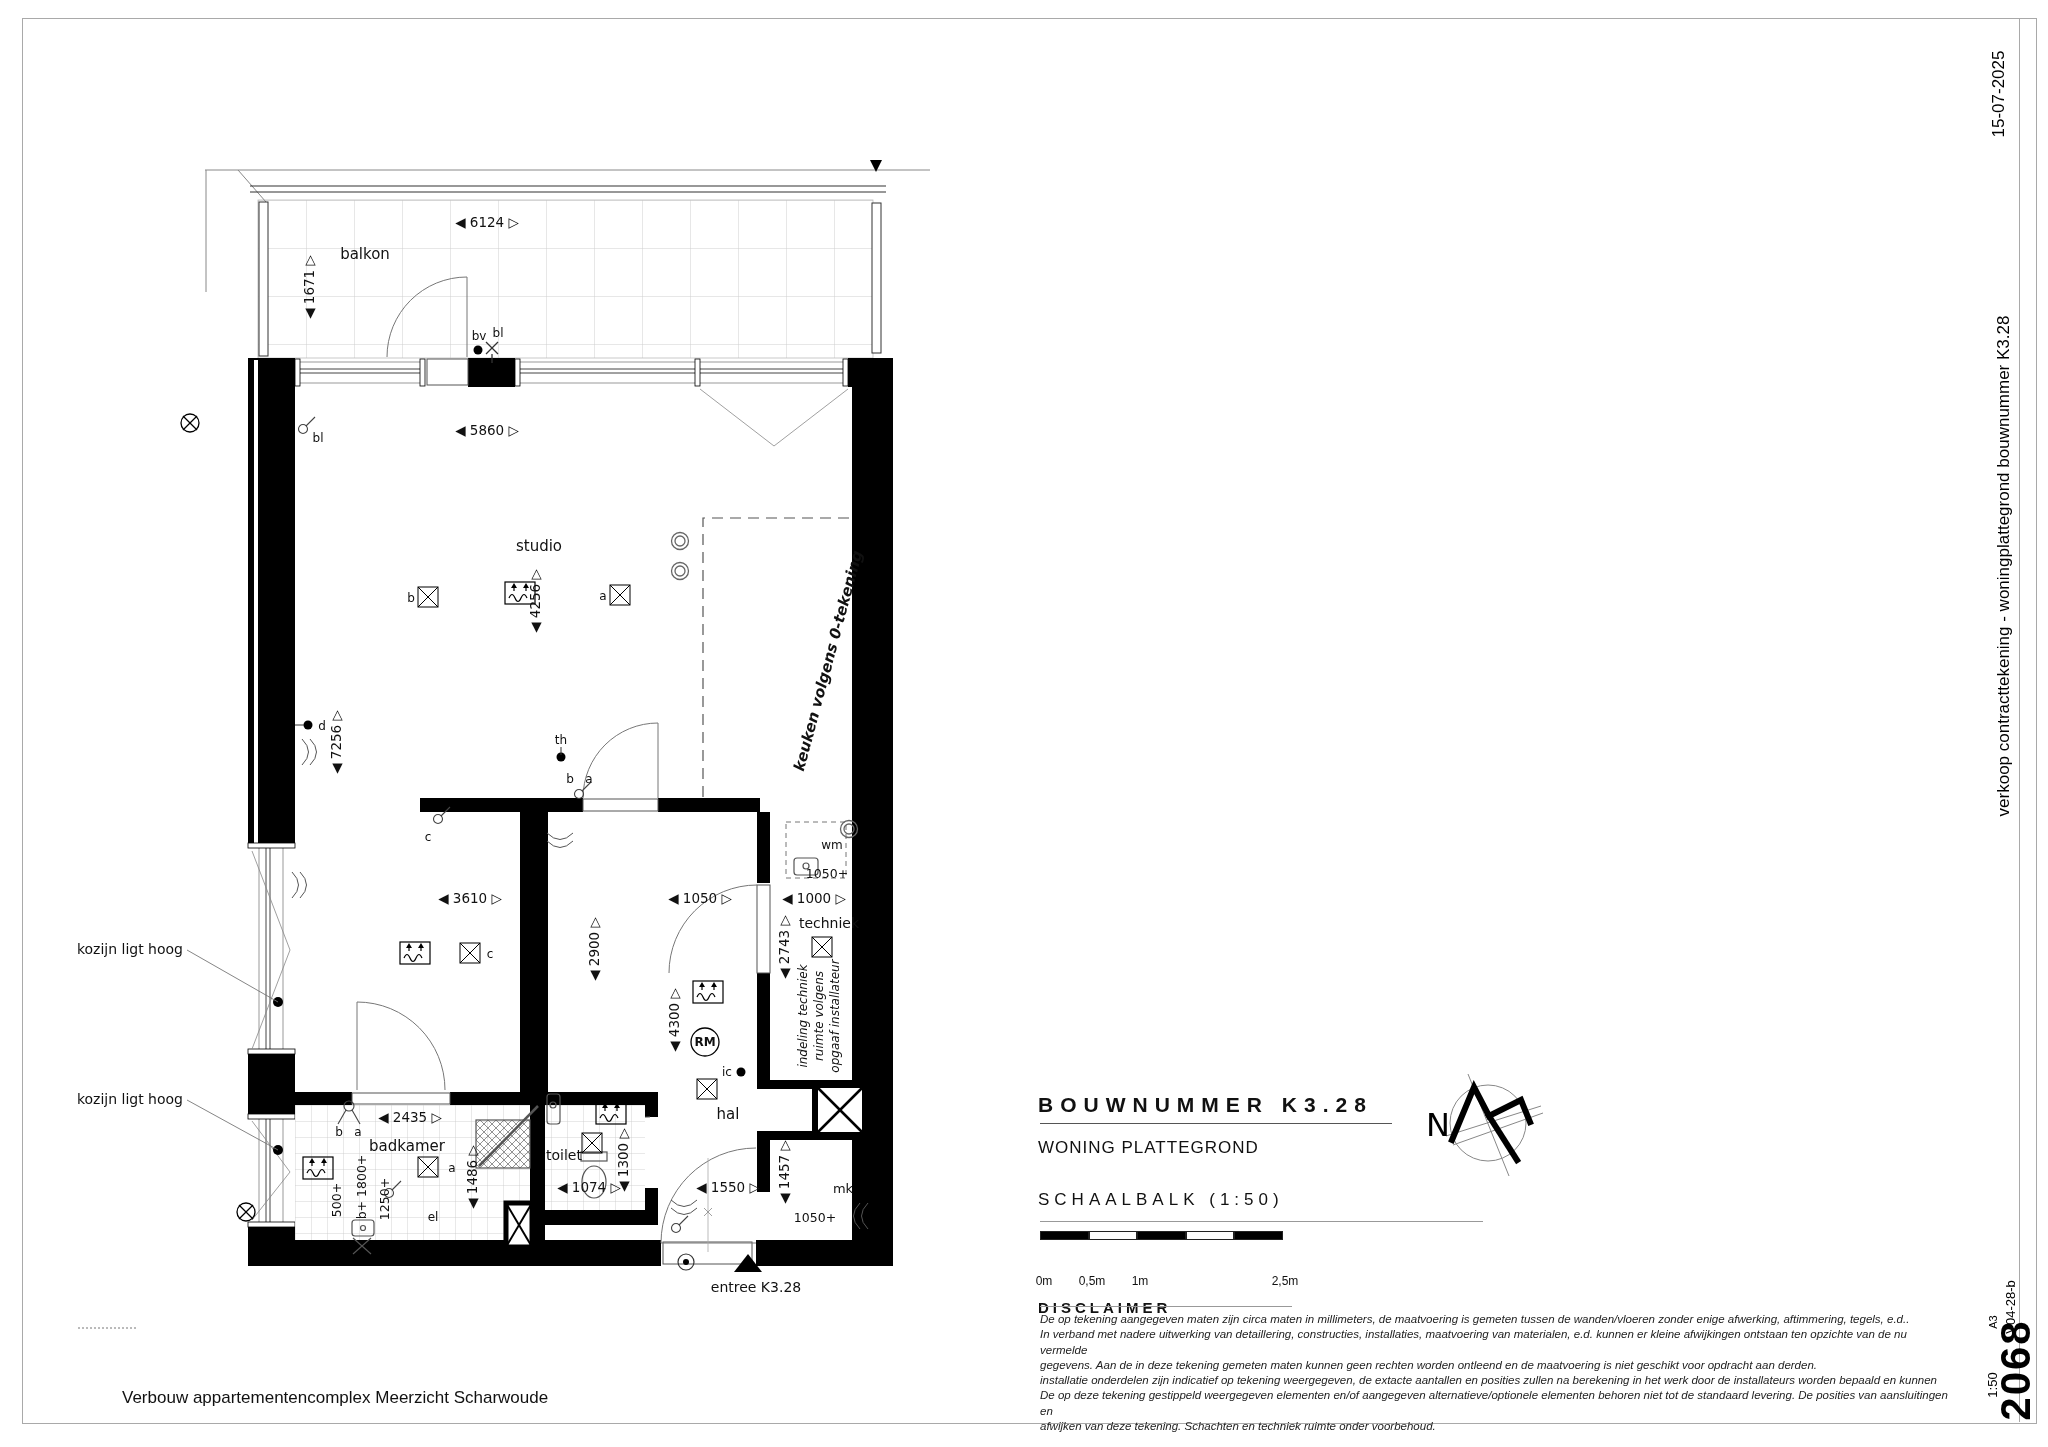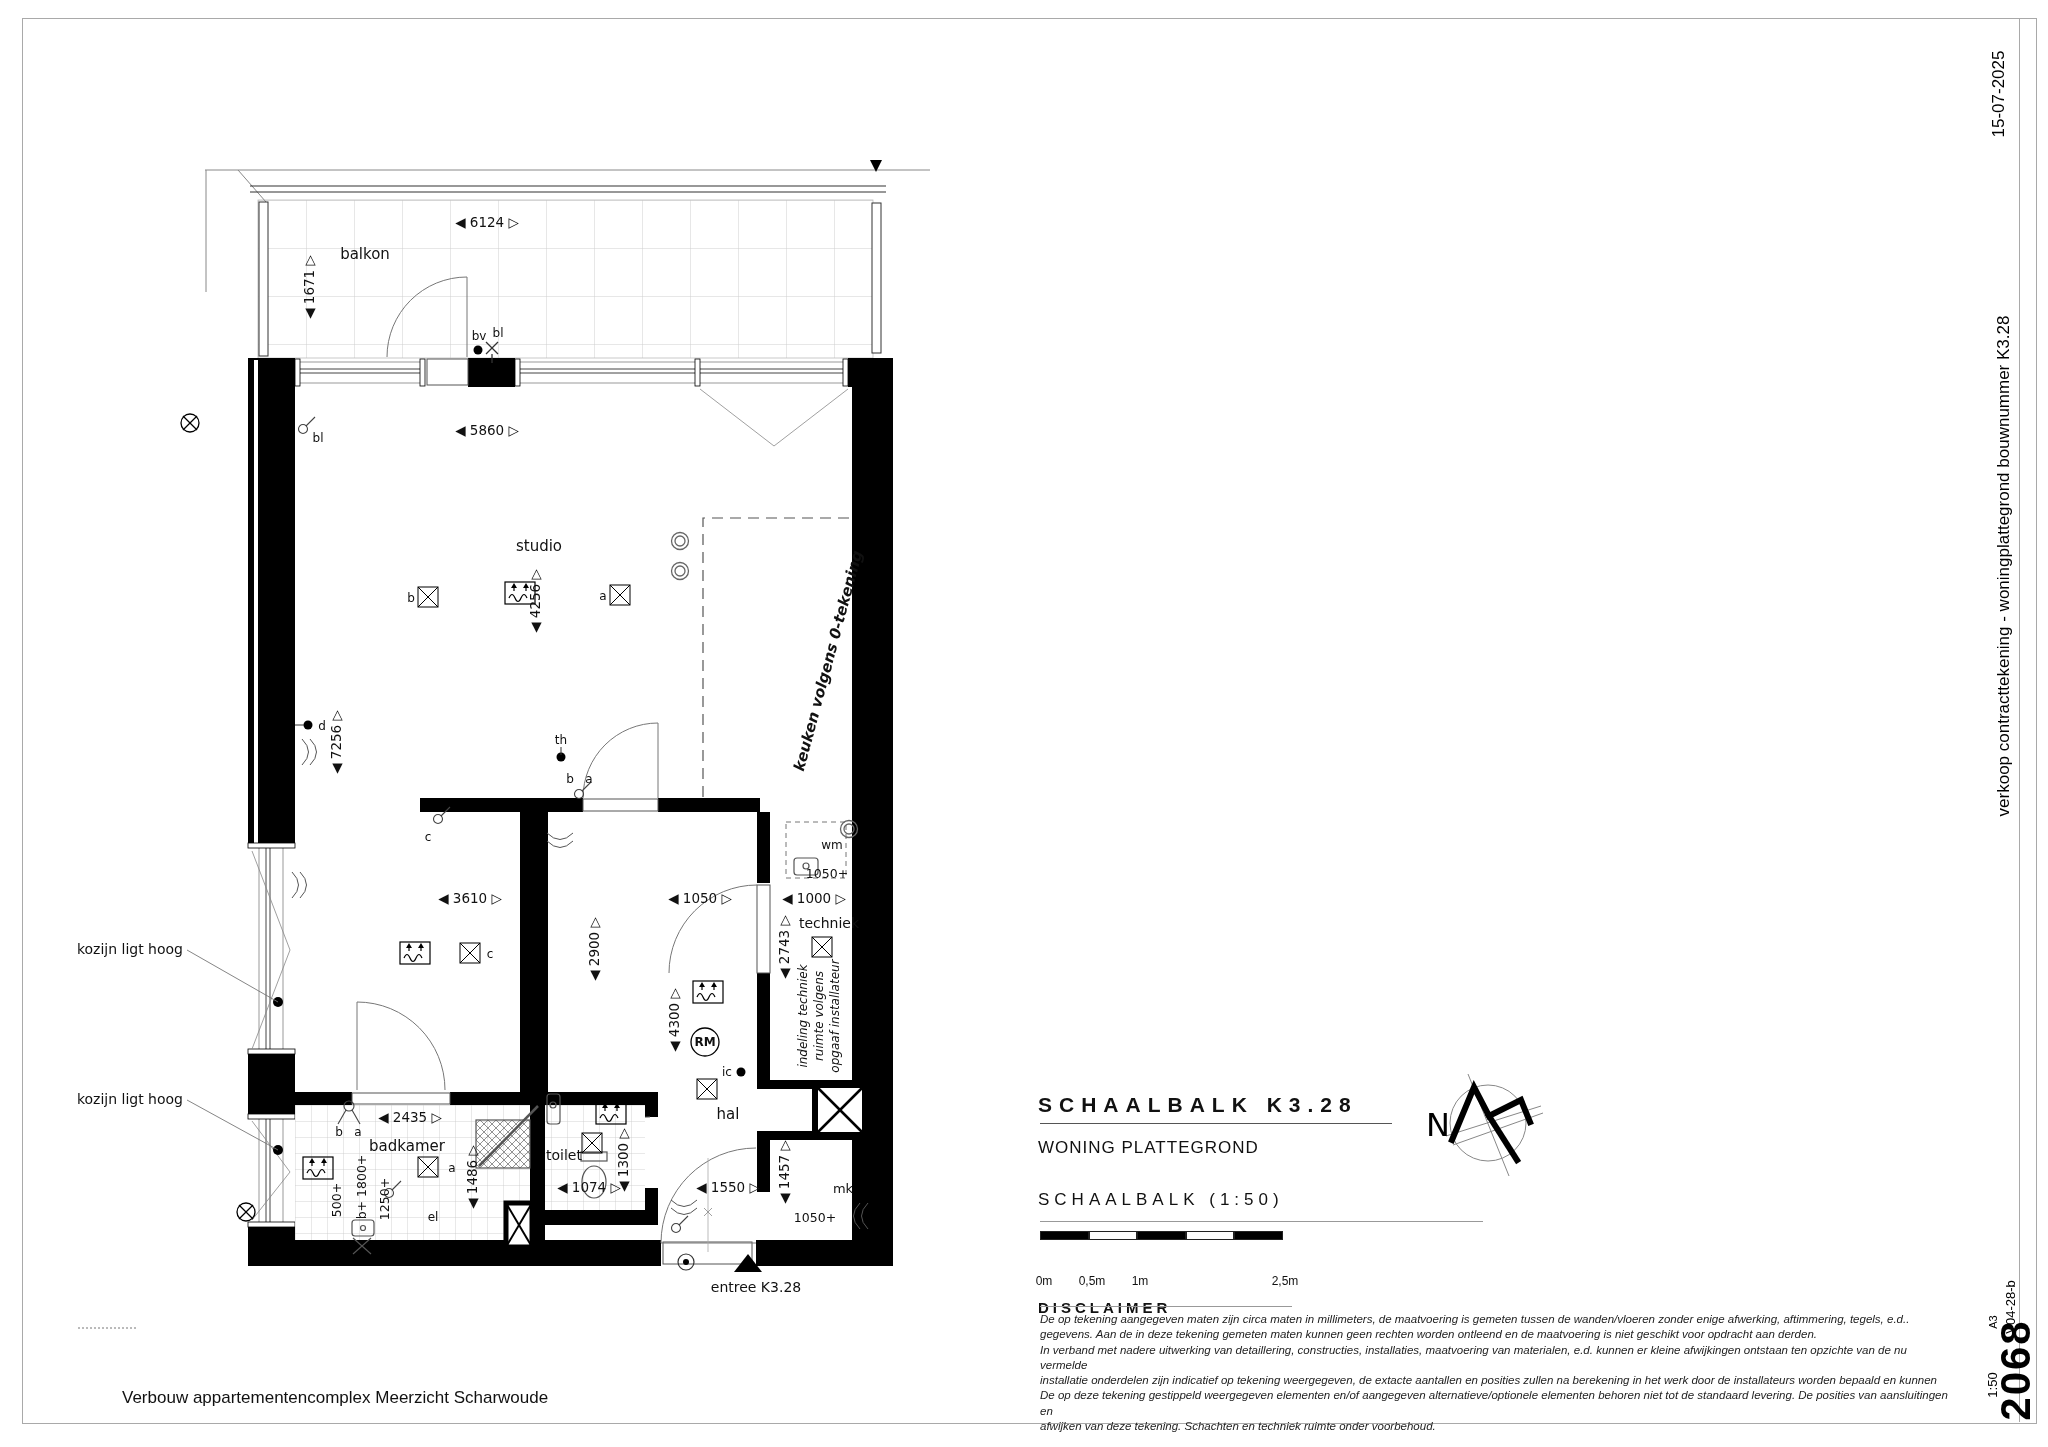--- a/index.html
+++ b/index.html
@@ -344,42 +344,42 @@
       <text x="839" y="1016" font-size="12" text-anchor="middle" font-style="italic" transform="rotate(-90 839 1016)">opgaaf installateur</text>
       <text x="183" y="954" font-size="14" text-anchor="end">kozijn ligt hoog</text>
       <text x="183" y="1104" font-size="14" text-anchor="end">kozijn ligt hoog</text>
       <text x="756" y="1292" font-size="14" text-anchor="middle">entree K3.28</text>
     </g>
 </svg>
 
 <div id="sheet-border" class="abs"></div>
 <div id="strip-divider" class="abs"></div>
 
-<div id="tb-bouwnummer" class="abs">SCHAALBALK K3.28</div>
+<div id="tb-bouwnummer" class="abs">BOUWNUMMER K3.28</div>
 <div id="tb-rule1" class="abs"></div>
 <div id="tb-subtitle" class="abs">WONING PLATTEGROND</div>
 <div id="tb-schaalbalk" class="abs">SCHAALBALK (1:50)</div>
 <div id="tb-rule2" class="abs"></div>
 <div id="scalebar" class="abs">
   <div class="sb-seg sb-k"></div>
   <div class="sb-seg sb-w"></div>
   <div class="sb-seg sb-k"></div>
   <div class="sb-seg sb-w"></div>
   <div class="sb-seg sb-k"></div>
 </div>
 <div class="sb-label abs" style="left:1044px">0m</div>
 <div class="sb-label abs" style="left:1092px">0,5m</div>
 <div class="sb-label abs" style="left:1140px">1m</div>
 <div class="sb-label abs" style="left:1285px">2,5m</div>
 <div id="tb-disclaimer" class="abs">DISCLAIMER</div>
 <div id="tb-rule3" class="abs"></div>
 <div id="disc-lines" class="abs">
   <div>De op tekening aangegeven maten zijn circa maten in millimeters, de maatvoering is gemeten tussen de wanden/vloeren zonder enige afwerking, aftimmering, tegels, e.d..</div>
+  <div>In verband met nadere uitwerking van detaillering, constructies, installaties, maatvoering van materialen, e.d. kunnen er kleine afwijkingen ontstaan ten opzichte van de nu vermelde</div>
   <div>gegevens. Aan de in deze tekening gemeten maten kunnen geen rechten worden ontleend en de maatvoering is niet geschikt voor opdracht aan derden.</div>
-  <div>In verband met nadere uitwerking van detaillering, constructies, installaties, maatvoering van materialen, e.d. kunnen er kleine afwijkingen ontstaan ten opzichte van de nu vermelde</div>
   <div>installatie onderdelen zijn indicatief op tekening weergegeven, de extacte aantallen en posities zullen na berekening in het werk door de installateurs worden bepaald en kunnen</div>
   <div>De op deze tekening gestippeld weergegeven elementen en/of aangegeven alternatieve/optionele elementen behoren niet tot de standaard levering. De posities van aansluitingen en</div>
   <div>afwijken van deze tekening. Schachten en techniek ruimte onder voorbehoud.</div>
 </div>
 
 <div id="north-wrap" class="abs">
   <svg width="150" height="130" viewBox="0 0 150 130" font-family="DejaVu Sans, sans-serif">
     <circle cx="68" cy="63" r="38" fill="none" stroke="#888" stroke-width="1"></circle>
     <line x1="48" y1="14" x2="89" y2="116" stroke="#888" stroke-width="1"></line>
     <line x1="26" y1="76" x2="121" y2="46" stroke="#888" stroke-width="1"></line>

